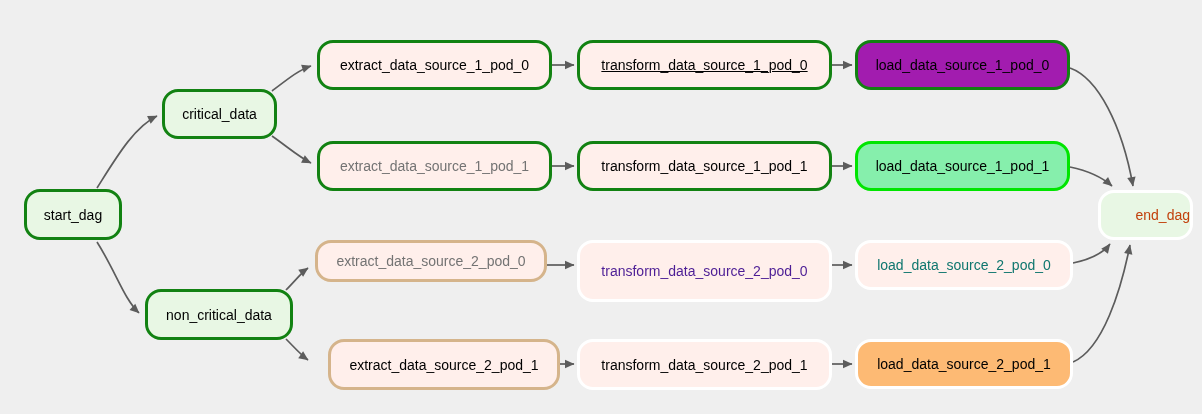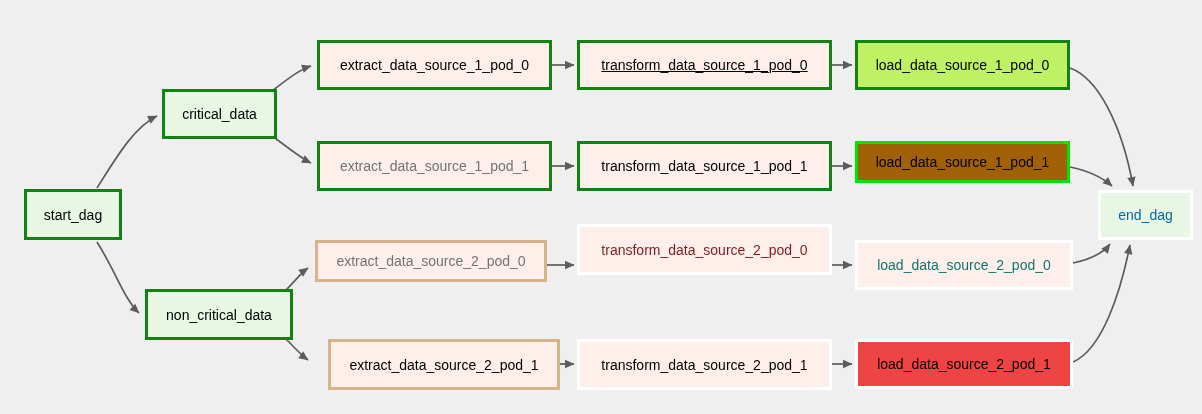--- a/index.html
+++ b/index.html
@@ -25,21 +25,21 @@
   }
   .edges-svg path.edge {
     fill: none;
     stroke: #5c5c5c;
     stroke-width: 1.7;
   }
   .node {
     position: absolute;
     box-sizing: border-box;
     border: 3px solid #000;
-    border-radius: 0;
+    border-radius: 16px;
     display: flex;
     align-items: center;
     justify-content: center;
     font-size: 14px;
     color: #000;
     cursor: pointer;
     white-space: nowrap;
   }
   .node span {
     pointer-events: none;
@@ -82,46 +82,46 @@
     </div>
     <div class="node" style="left: 145px; top: 289px; width: 148px; height: 51px; background: rgb(232, 247, 228); border-color: rgb(18, 130, 18); color: rgb(0, 0, 0); text-align: right;">
       <span>non_critical_data</span>
     </div>
     <div class="node" style="left: 317px; top: 40px; width: 235px; height: 50px; background: rgb(255, 239, 235); border-color: rgb(18, 130, 18); color: rgb(0, 0, 0);">
       <span>extract_data_source_1_pod_0</span>
     </div>
     <div class="node" style="left: 577px; top: 40px; width: 255px; height: 50px; background: rgb(255, 239, 235); border-color: rgb(18, 130, 18); color: rgb(0, 0, 0); text-decoration: underline;">
       <span>transform_data_source_1_pod_0</span>
     </div>
-    <div class="node" style="left: 855px; top: 40px; width: 215px; height: 50px; background: #bef264; border-color: rgb(18, 130, 18); color: rgb(0, 0, 0);">
+    <div class="node" style="left: 855px; top: 40px; width: 215px; height: 50px; background: #a21caf; border-color: rgb(18, 130, 18); color: rgb(0, 0, 0);">
       <span>load_data_source_1_pod_0</span>
     </div>
     <div class="node" style="left: 317px; top: 141px; width: 235px; height: 50px; background: rgb(255, 239, 235); border-color: rgb(18, 130, 18); color: #737373;">
       <span>extract_data_source_1_pod_1</span>
     </div>
     <div class="node" style="left: 577px; top: 141px; width: 255px; height: 50px; background: rgb(255, 239, 235); border-color: rgb(18, 130, 18); color: rgb(0, 0, 0);">
       <span>transform_data_source_1_pod_1</span>
     </div>
-    <div class="node" style="left: 855px; top: 141px; width: 215px; height: 42px; background: #a16207; border-color: rgb(0, 229, 0); color: rgb(0, 0, 0); justify-content: center;">
+    <div class="node" style="left: 855px; top: 141px; width: 215px; height: 50px; background: #86efac; border-color: rgb(0, 229, 0); color: rgb(0, 0, 0); justify-content: center;">
       <span>load_data_source_1_pod_1</span>
     </div>
     <div class="node" style="left: 315px; top: 240px; width: 232px; height: 42px; background: rgb(255, 239, 235); border-color: rgb(213, 180, 139); color: #737373;">
       <span>extract_data_source_2_pod_0</span>
     </div>
-    <div class="node" style="left: 577px; top: 224px; width: 255px; height: 51px; background: rgb(255, 239, 235); border-color: rgb(255, 255, 255); color: #7f1d1d;">
+    <div class="node" style="left: 577px; top: 240px; width: 255px; height: 62px; background: rgb(255, 239, 235); border-color: rgb(255, 255, 255); color: #4c1d95;">
       <span>transform_data_source_2_pod_0</span>
     </div>
     <div class="node" style="left: 855px; top: 240px; width: 218px; height: 50px; background: rgb(255, 239, 235); border-color: rgb(255, 255, 255); color: #0f766e;">
       <span>load_data_source_2_pod_0</span>
     </div>
     <div class="node" style="left: 328px; top: 339px; width: 232px; height: 51px; background: rgb(255, 239, 235); border-color: rgb(213, 180, 139); color: rgb(0, 0, 0);">
       <span>extract_data_source_2_pod_1</span>
     </div>
     <div class="node" style="left: 577px; top: 339px; width: 255px; height: 51px; background: rgb(255, 239, 235); border-color: rgb(255, 255, 255); color: rgb(0, 0, 0);">
       <span>transform_data_source_2_pod_1</span>
     </div>
-    <div class="node" style="left: 855px; top: 339px; width: 218px; height: 50px; background: #ef4444; border-color: rgb(255, 255, 255); color: rgb(0, 0, 0);">
+    <div class="node" style="left: 855px; top: 339px; width: 218px; height: 50px; background: #fdba74; border-color: rgb(255, 255, 255); color: rgb(0, 0, 0);">
       <span>load_data_source_2_pod_1</span>
     </div>
-    <div class="node" style="left: 1098px; top: 190px; width: 95px; height: 50px; background: rgb(232, 247, 228); border-color: rgb(255, 255, 255); color: #0369a1;">
+    <div class="node" style="left: 1098px; top: 190px; width: 95px; height: 50px; background: rgb(232, 247, 228); border-color: rgb(255, 255, 255); color: #c2410c; justify-content: flex-end;">
       <span>end_dag</span>
     </div>
   </div>
 
 </body></html>

